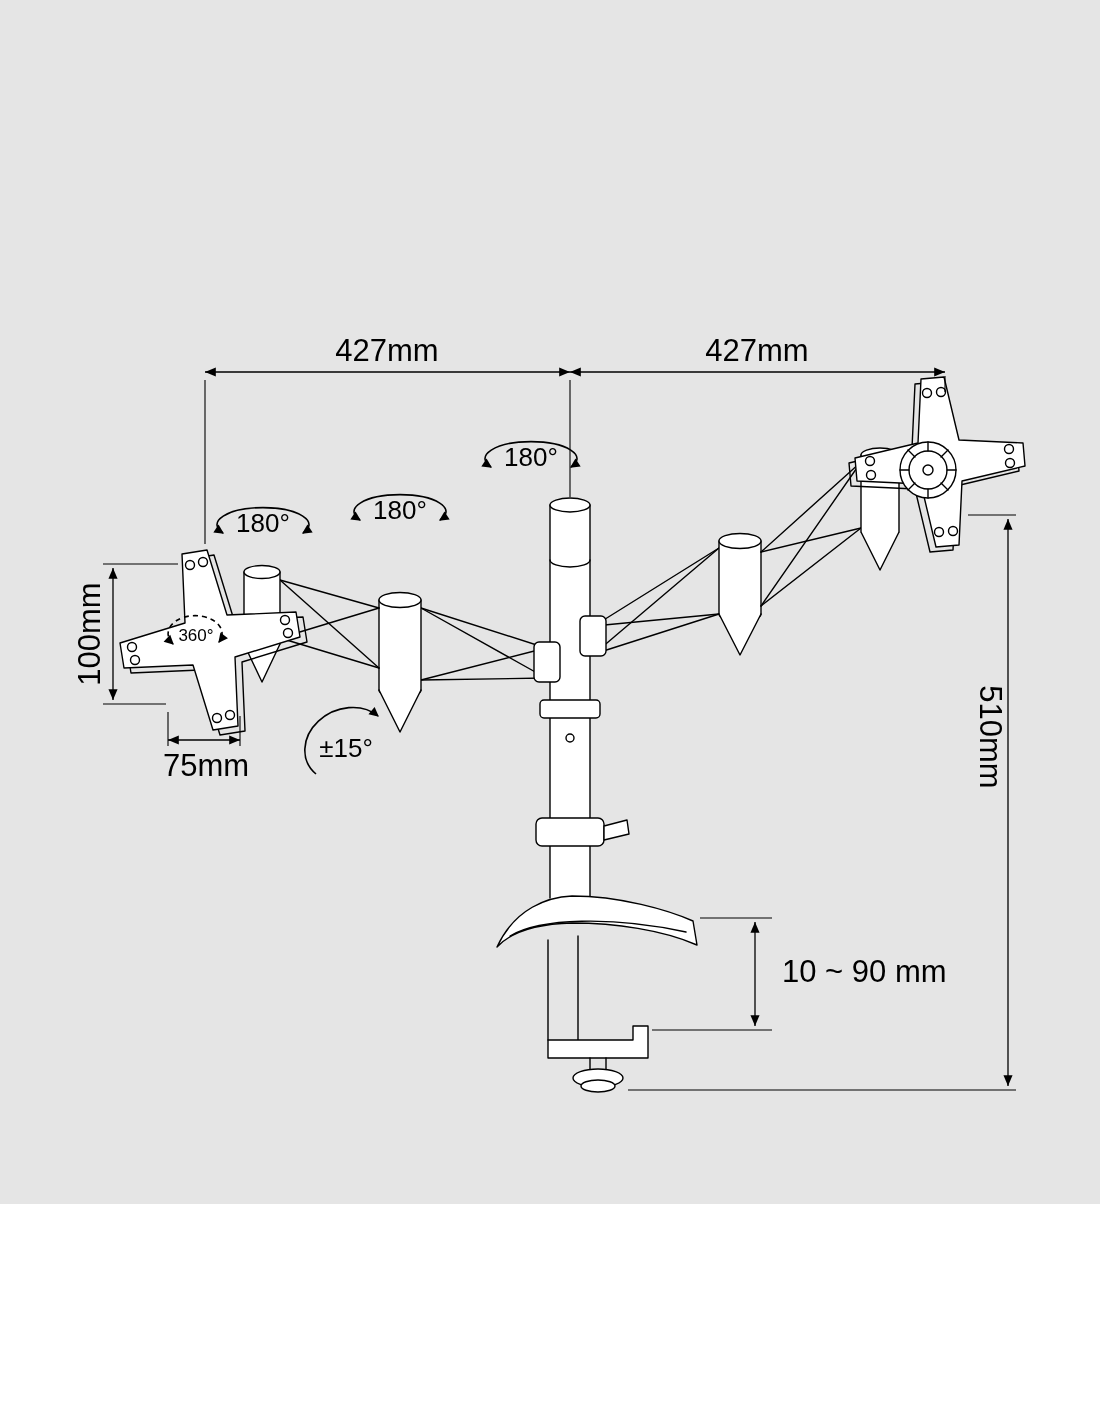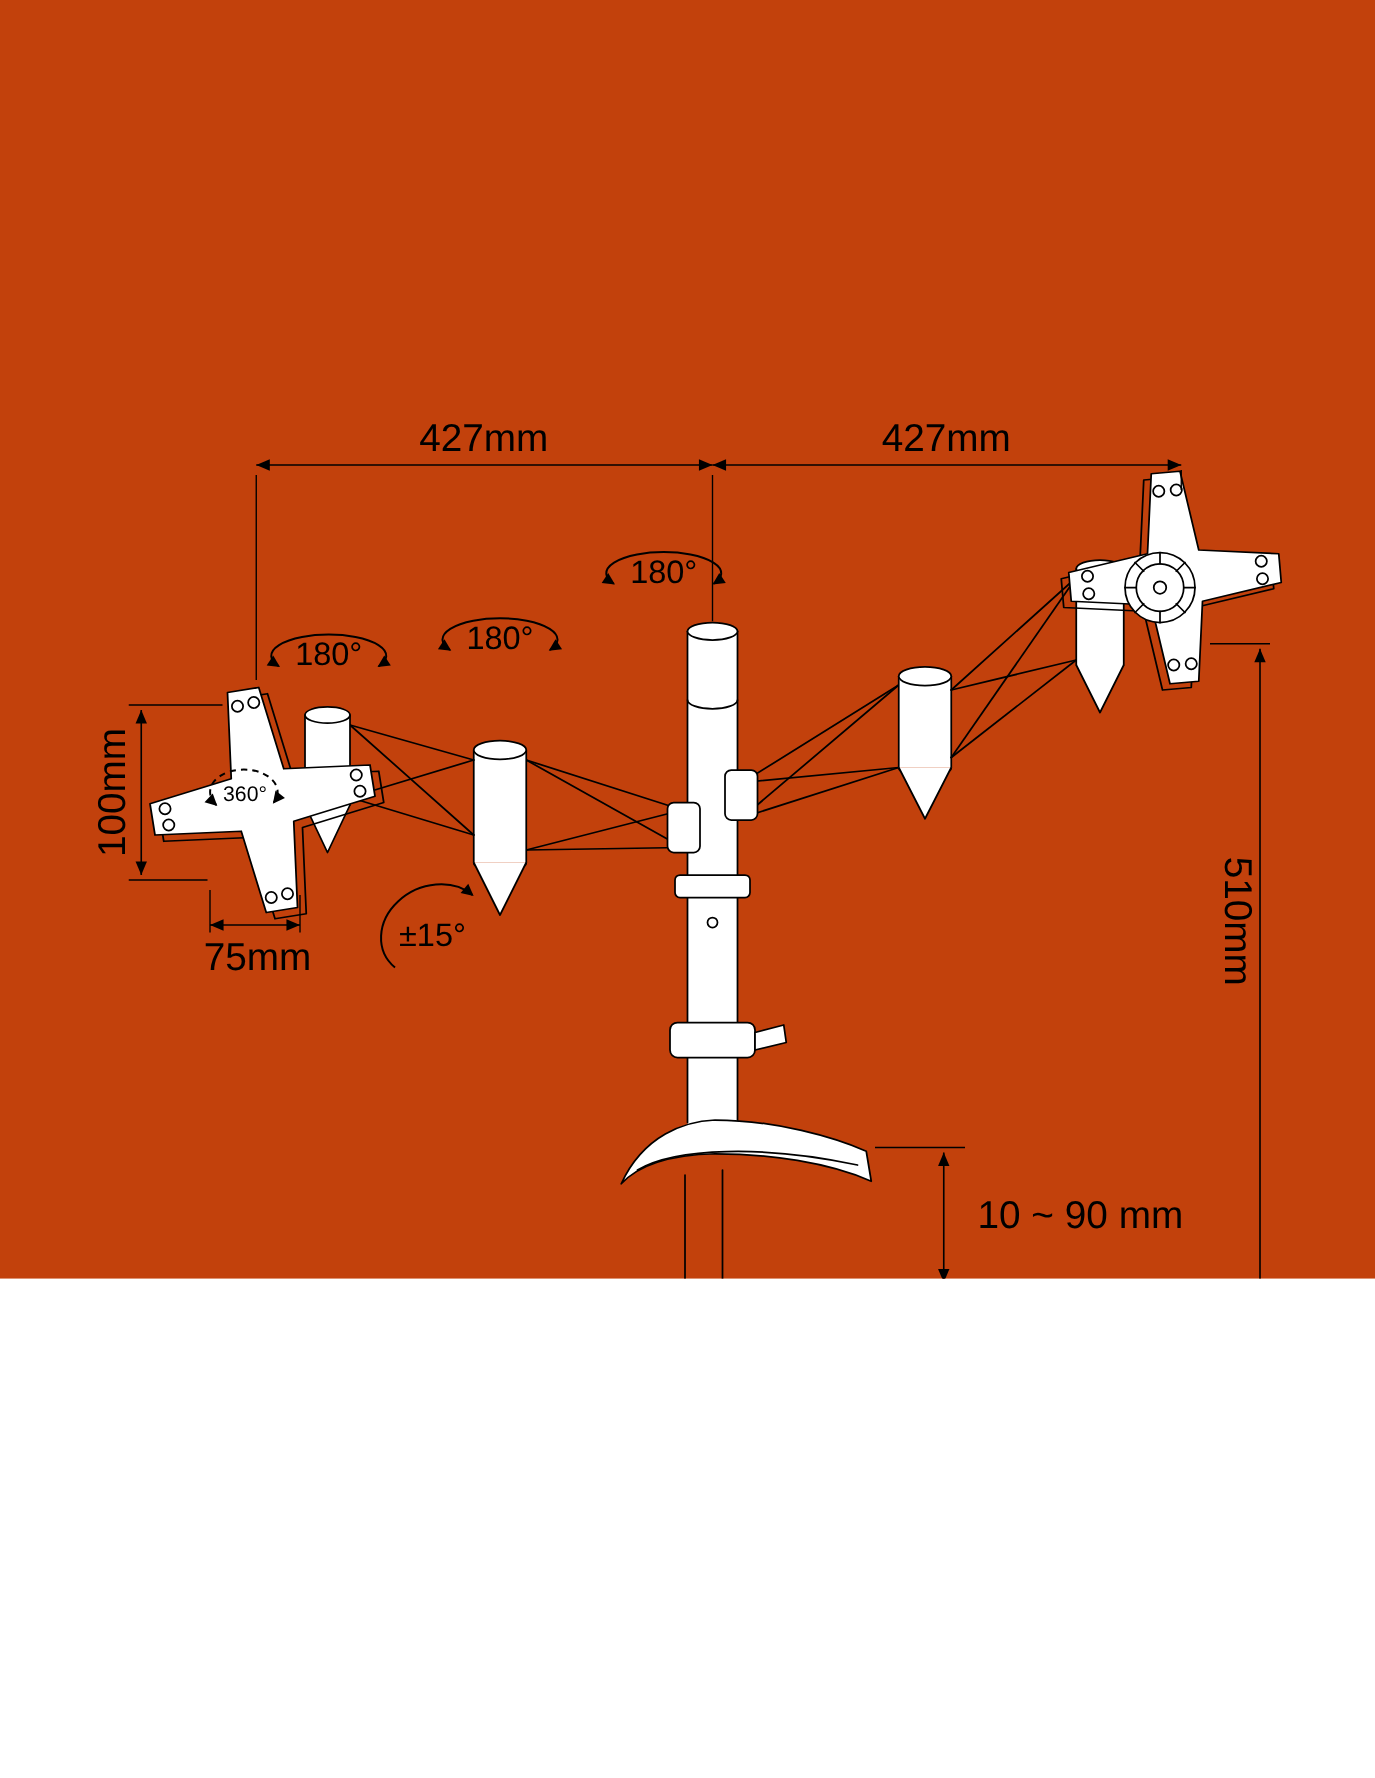--- a/index.html
+++ b/index.html
@@ -1,16 +1,16 @@
 <!DOCTYPE html>
 <html><head>
 <meta charset="utf-8">
 <style>
   html,body{margin:0;padding:0;background:#fff;}
-  .stage{position:relative;width:1100px;height:1023px;background:#c2410c;overflow:hidden;}
+  .stage{position:relative;width:1100px;height:1204px;background:#e5e5e5;overflow:hidden;}
   svg{position:absolute;inset:0;}
   .hw{stroke:#000;stroke-width:1.4;fill:none;stroke-linejoin:round;stroke-linecap:round;}
   .hwf{stroke:#000;stroke-width:1.4;fill:#fff;stroke-linejoin:round;}
   .dim{stroke:#000;stroke-width:1.3;fill:none;}
   .ext{stroke:#000;stroke-width:1.1;fill:none;}
   .rot{stroke:#000;stroke-width:1.6;fill:none;}
   .t-dim{font:31px "Liberation Sans", sans-serif;fill:#000;}
   .t-rot{font:26px "Liberation Sans", sans-serif;fill:#000;}
   .t-small{font:17px "Liberation Sans", sans-serif;fill:#000;}
 </style>

